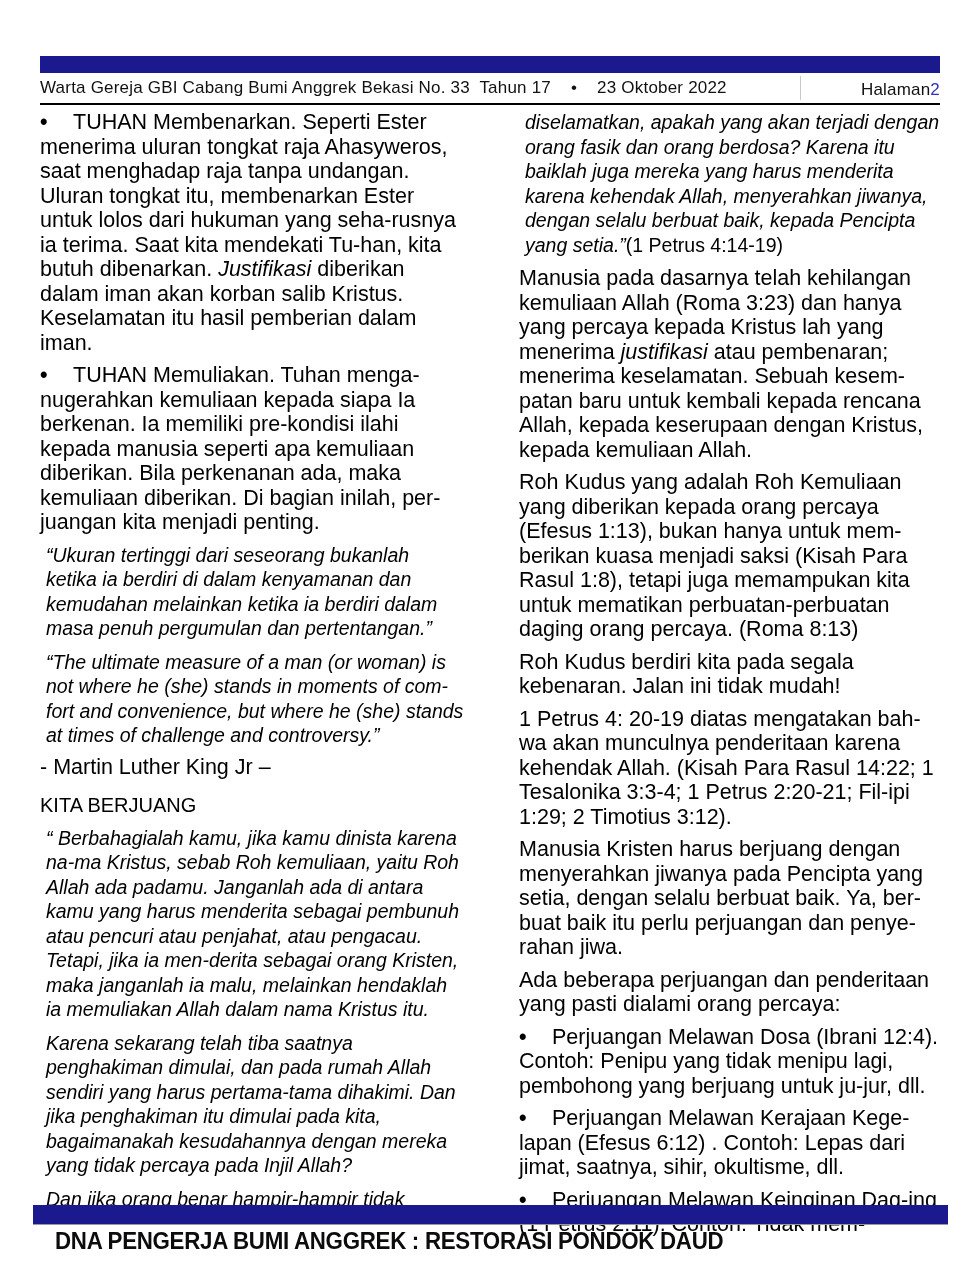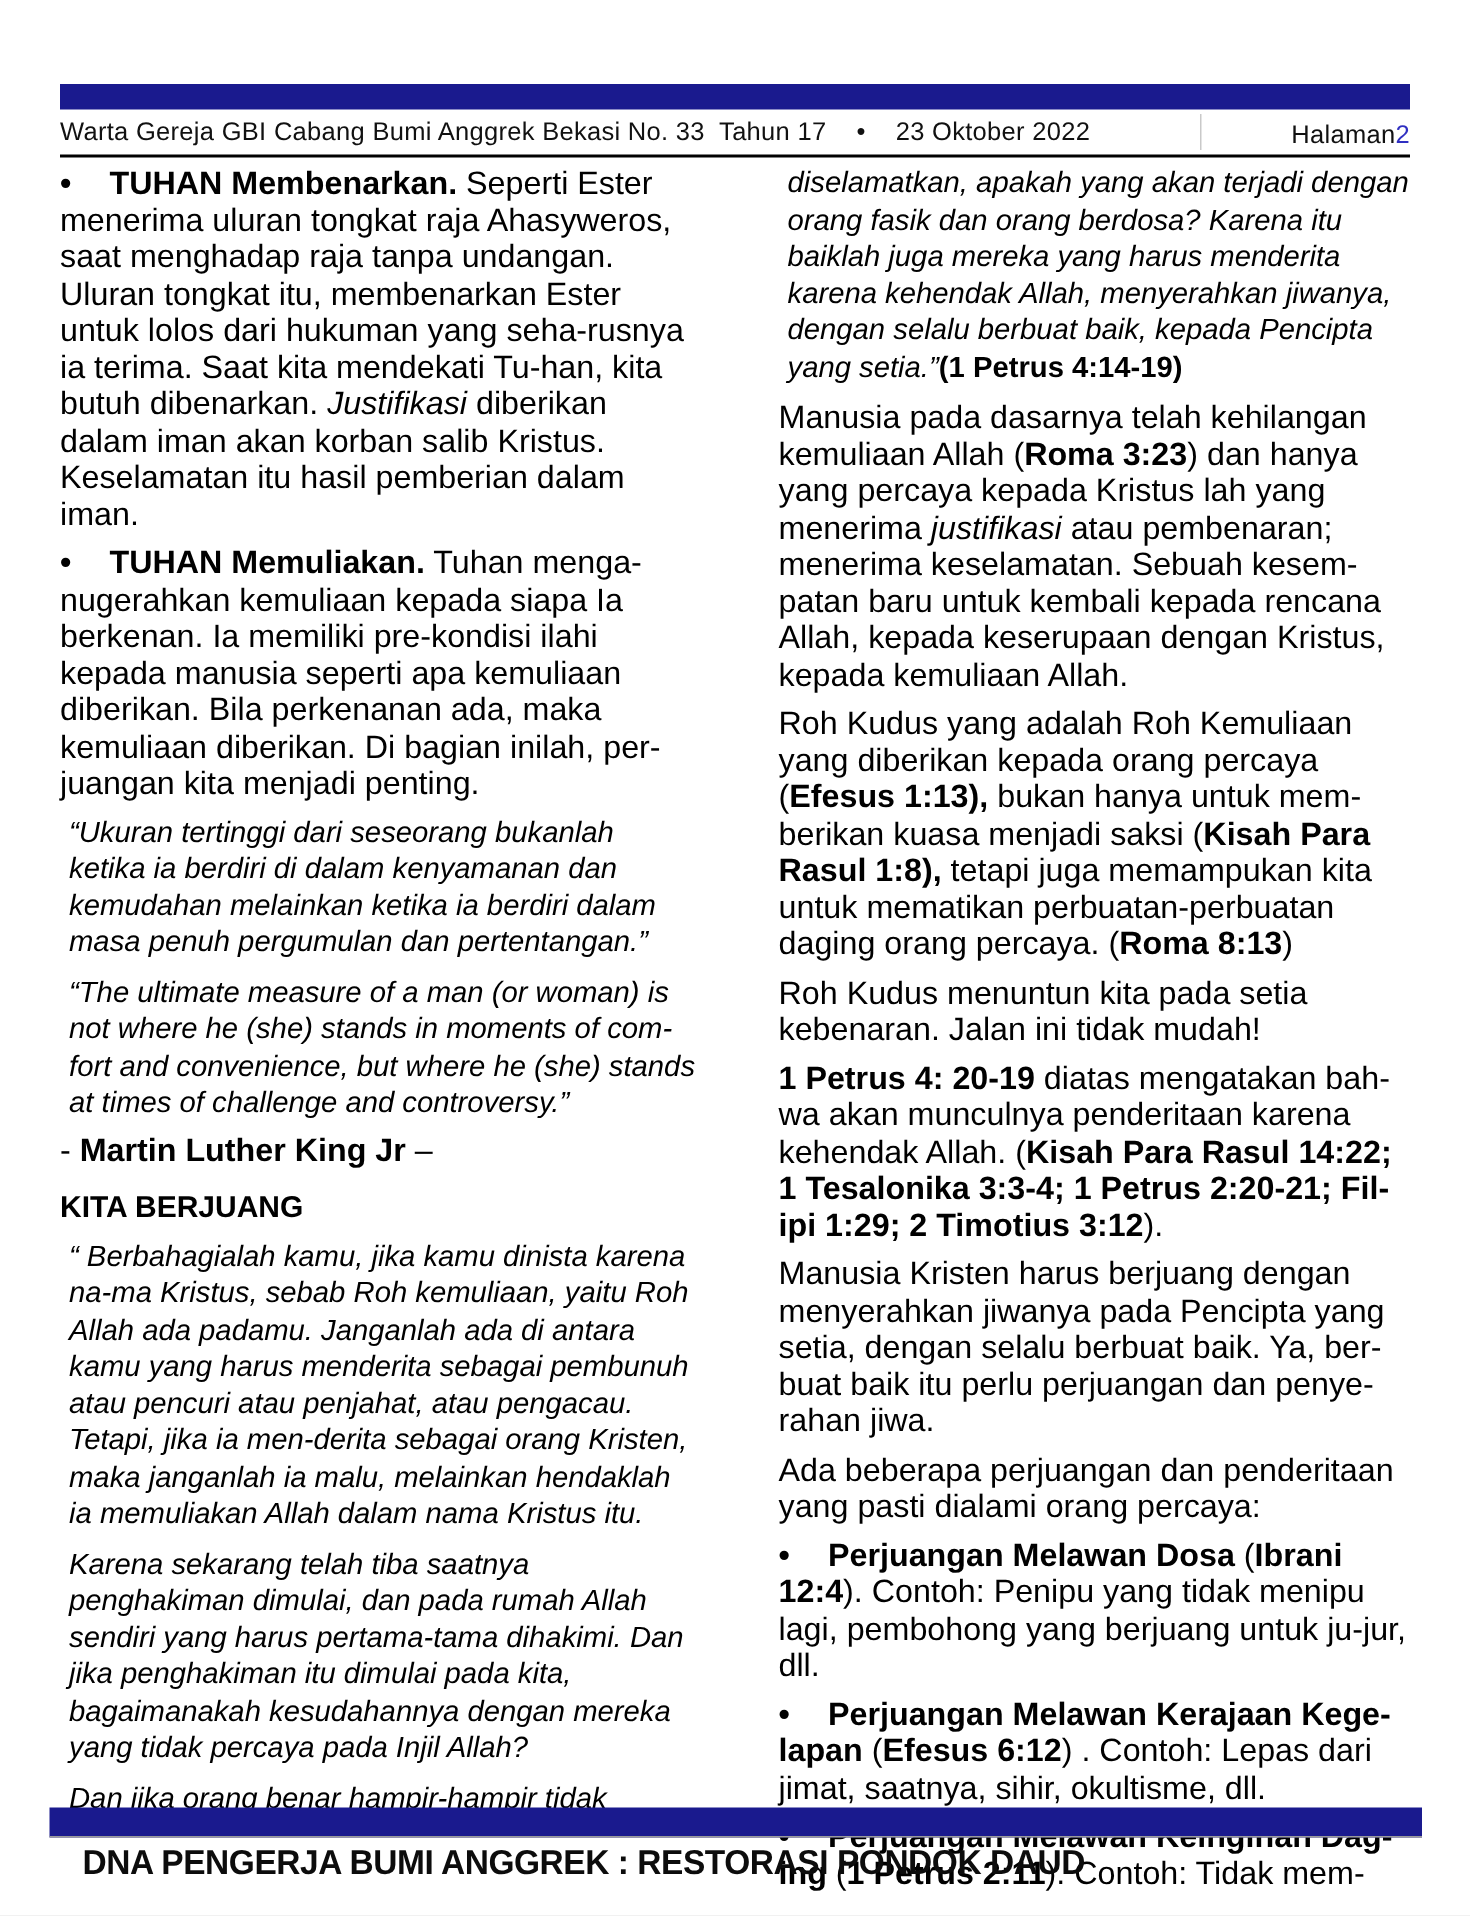--- a/index.html
+++ b/index.html
@@ -32,21 +32,21 @@
   .columns{
     position:absolute;left:40px;top:110px;width:905px;
     display:flex;gap:22px;
   }
   .col{width:441px;}
   .col.right{width:442px;margin-left:32px;}
   .para{margin:0 0 8px 0;font-size:21.5px;line-height:24.5px;}
   .para.quote{font-size:19.5px;padding-left:6px;margin-bottom:9px;}
   .para.heading{font-size:20px;margin:14px 0 8px 0;}
   .para.attribution{margin-top:-2px;}
-  .s-b{font-weight:bold;}
+  .s-b{font-weight:normal;}
   .s-i{font-style:italic;}
   .s-bullet{font-weight:bold;display:inline-block;width:33px;}
   
   .footer-bar{
     position:absolute;left:33px;top:1205px;width:915px;height:19px;
     background:#1a1a8e;border-bottom:1px solid #9a9a9a;
   }
   .footer-text{
     position:absolute;left:55px;top:1228px;width:890px;
     font-size:23px;font-weight:bold;letter-spacing:-0.3px;color:#0c0c0c;
@@ -84,21 +84,21 @@
         <p class="para attribution"><span class="s-n">- </span><span class="s-b">Martin Luther King Jr</span><span class="s-n"> –</span></p>
         <p class="para heading"><span class="s-b">KITA BERJUANG</span></p>
         <p class="para quote"><span class="s-i">“ Berbahagialah kamu, jika kamu dinista karena na-ma Kristus, sebab Roh kemuliaan, yaitu Roh Allah ada padamu. Janganlah ada di antara kamu yang harus menderita sebagai pembunuh atau pencuri atau penjahat, atau pengacau. Tetapi, jika ia men-derita sebagai orang Kristen, maka janganlah ia malu, melainkan hendaklah ia memuliakan Allah dalam nama Kristus itu.</span></p>
         <p class="para quote"><span class="s-i">Karena sekarang telah tiba saatnya penghakiman dimulai, dan pada rumah Allah sendiri yang harus pertama-tama dihakimi. Dan jika penghakiman itu dimulai pada kita, bagaimanakah kesudahannya dengan mereka yang tidak percaya pada Injil Allah?</span></p>
         <p class="para quote"><span class="s-i">Dan jika orang benar hampir-hampir tidak</span></p>
       </div>
     <div class="col right">
         <p class="para quote"><span class="s-i">diselamatkan, apakah yang akan terjadi dengan orang fasik dan orang berdosa?  Karena itu baiklah juga mereka yang harus menderita karena kehendak Allah, menyerahkan jiwanya, dengan selalu berbuat baik, kepada Pencipta yang setia.”</span><span class="s-b">(1 Petrus 4:14-19)</span></p>
         <p class="para body"><span class="s-n">Manusia pada dasarnya telah kehilangan kemuliaan Allah (</span><span class="s-b">Roma 3:23</span><span class="s-n">) dan hanya yang percaya kepada Kristus lah yang menerima </span><span class="s-i">justifikasi</span><span class="s-n"> atau pembenaran; menerima keselamatan. Sebuah kesem-patan baru untuk kembali kepada rencana Allah, kepada keserupaan dengan Kristus, kepada kemuliaan Allah.</span></p>
         <p class="para body"><span class="s-n">Roh Kudus yang adalah Roh Kemuliaan yang diberikan kepada orang percaya (</span><span class="s-b">Efesus 1:13),</span><span class="s-n"> bukan hanya untuk mem-berikan kuasa menjadi saksi (</span><span class="s-b">Kisah Para Rasul 1:8),</span><span class="s-n"> tetapi juga memampukan kita untuk mematikan perbuatan-perbuatan daging orang percaya. (</span><span class="s-b">Roma 8:13</span><span class="s-n">)</span></p>
-        <p class="para body"><span class="s-n">Roh Kudus menuntun kita pada setia kebenaran. Jalan ini tidak mudah!</span></p>
+        <p class="para body"><span class="s-n">Roh Kudus berdiri kita pada segala kebenaran. Jalan ini tidak mudah!</span></p>
         <p class="para body"><span class="s-b">1 Petrus 4: 20-19</span><span class="s-n"> diatas mengatakan bah-wa akan munculnya penderitaan karena kehendak Allah. (</span><span class="s-b">Kisah Para Rasul 14:22; 1 Tesalonika 3:3-4; 1 Petrus 2:20-21; Fil-ipi 1:29; 2 Timotius 3:12</span><span class="s-n">).</span></p>
         <p class="para body"><span class="s-n">Manusia Kristen harus berjuang dengan menyerahkan jiwanya pada Pencipta yang setia, dengan selalu berbuat baik. Ya, ber-buat baik itu perlu perjuangan dan penye-rahan jiwa.</span></p>
         <p class="para body"><span class="s-n">Ada beberapa perjuangan dan penderitaan yang pasti dialami orang percaya:</span></p>
         <p class="para bullet"><span class="s-bullet">•</span><span class="s-b">Perjuangan Melawan Dosa</span><span class="s-n"> (</span><span class="s-b">Ibrani 12:4</span><span class="s-n">).   Contoh: Penipu yang tidak menipu lagi, pembohong yang berjuang untuk ju-jur, dll.</span></p>
         <p class="para bullet"><span class="s-bullet">•</span><span class="s-b">Perjuangan Melawan Kerajaan Kege-lapan</span><span class="s-n"> (</span><span class="s-b">Efesus 6:12</span><span class="s-n">) .  Contoh: Lepas dari jimat, saatnya, sihir, okultisme, dll.</span></p>
         <p class="para bullet"><span class="s-bullet">•</span><span class="s-b">Perjuangan Melawan Keinginan Dag-ing</span><span class="s-n"> (</span><span class="s-b">1 Petrus 2:11</span><span class="s-n">). Contoh: Tidak mem-</span></p>
       </div>
   </div>
 
   <div class="footer-bar"></div>

